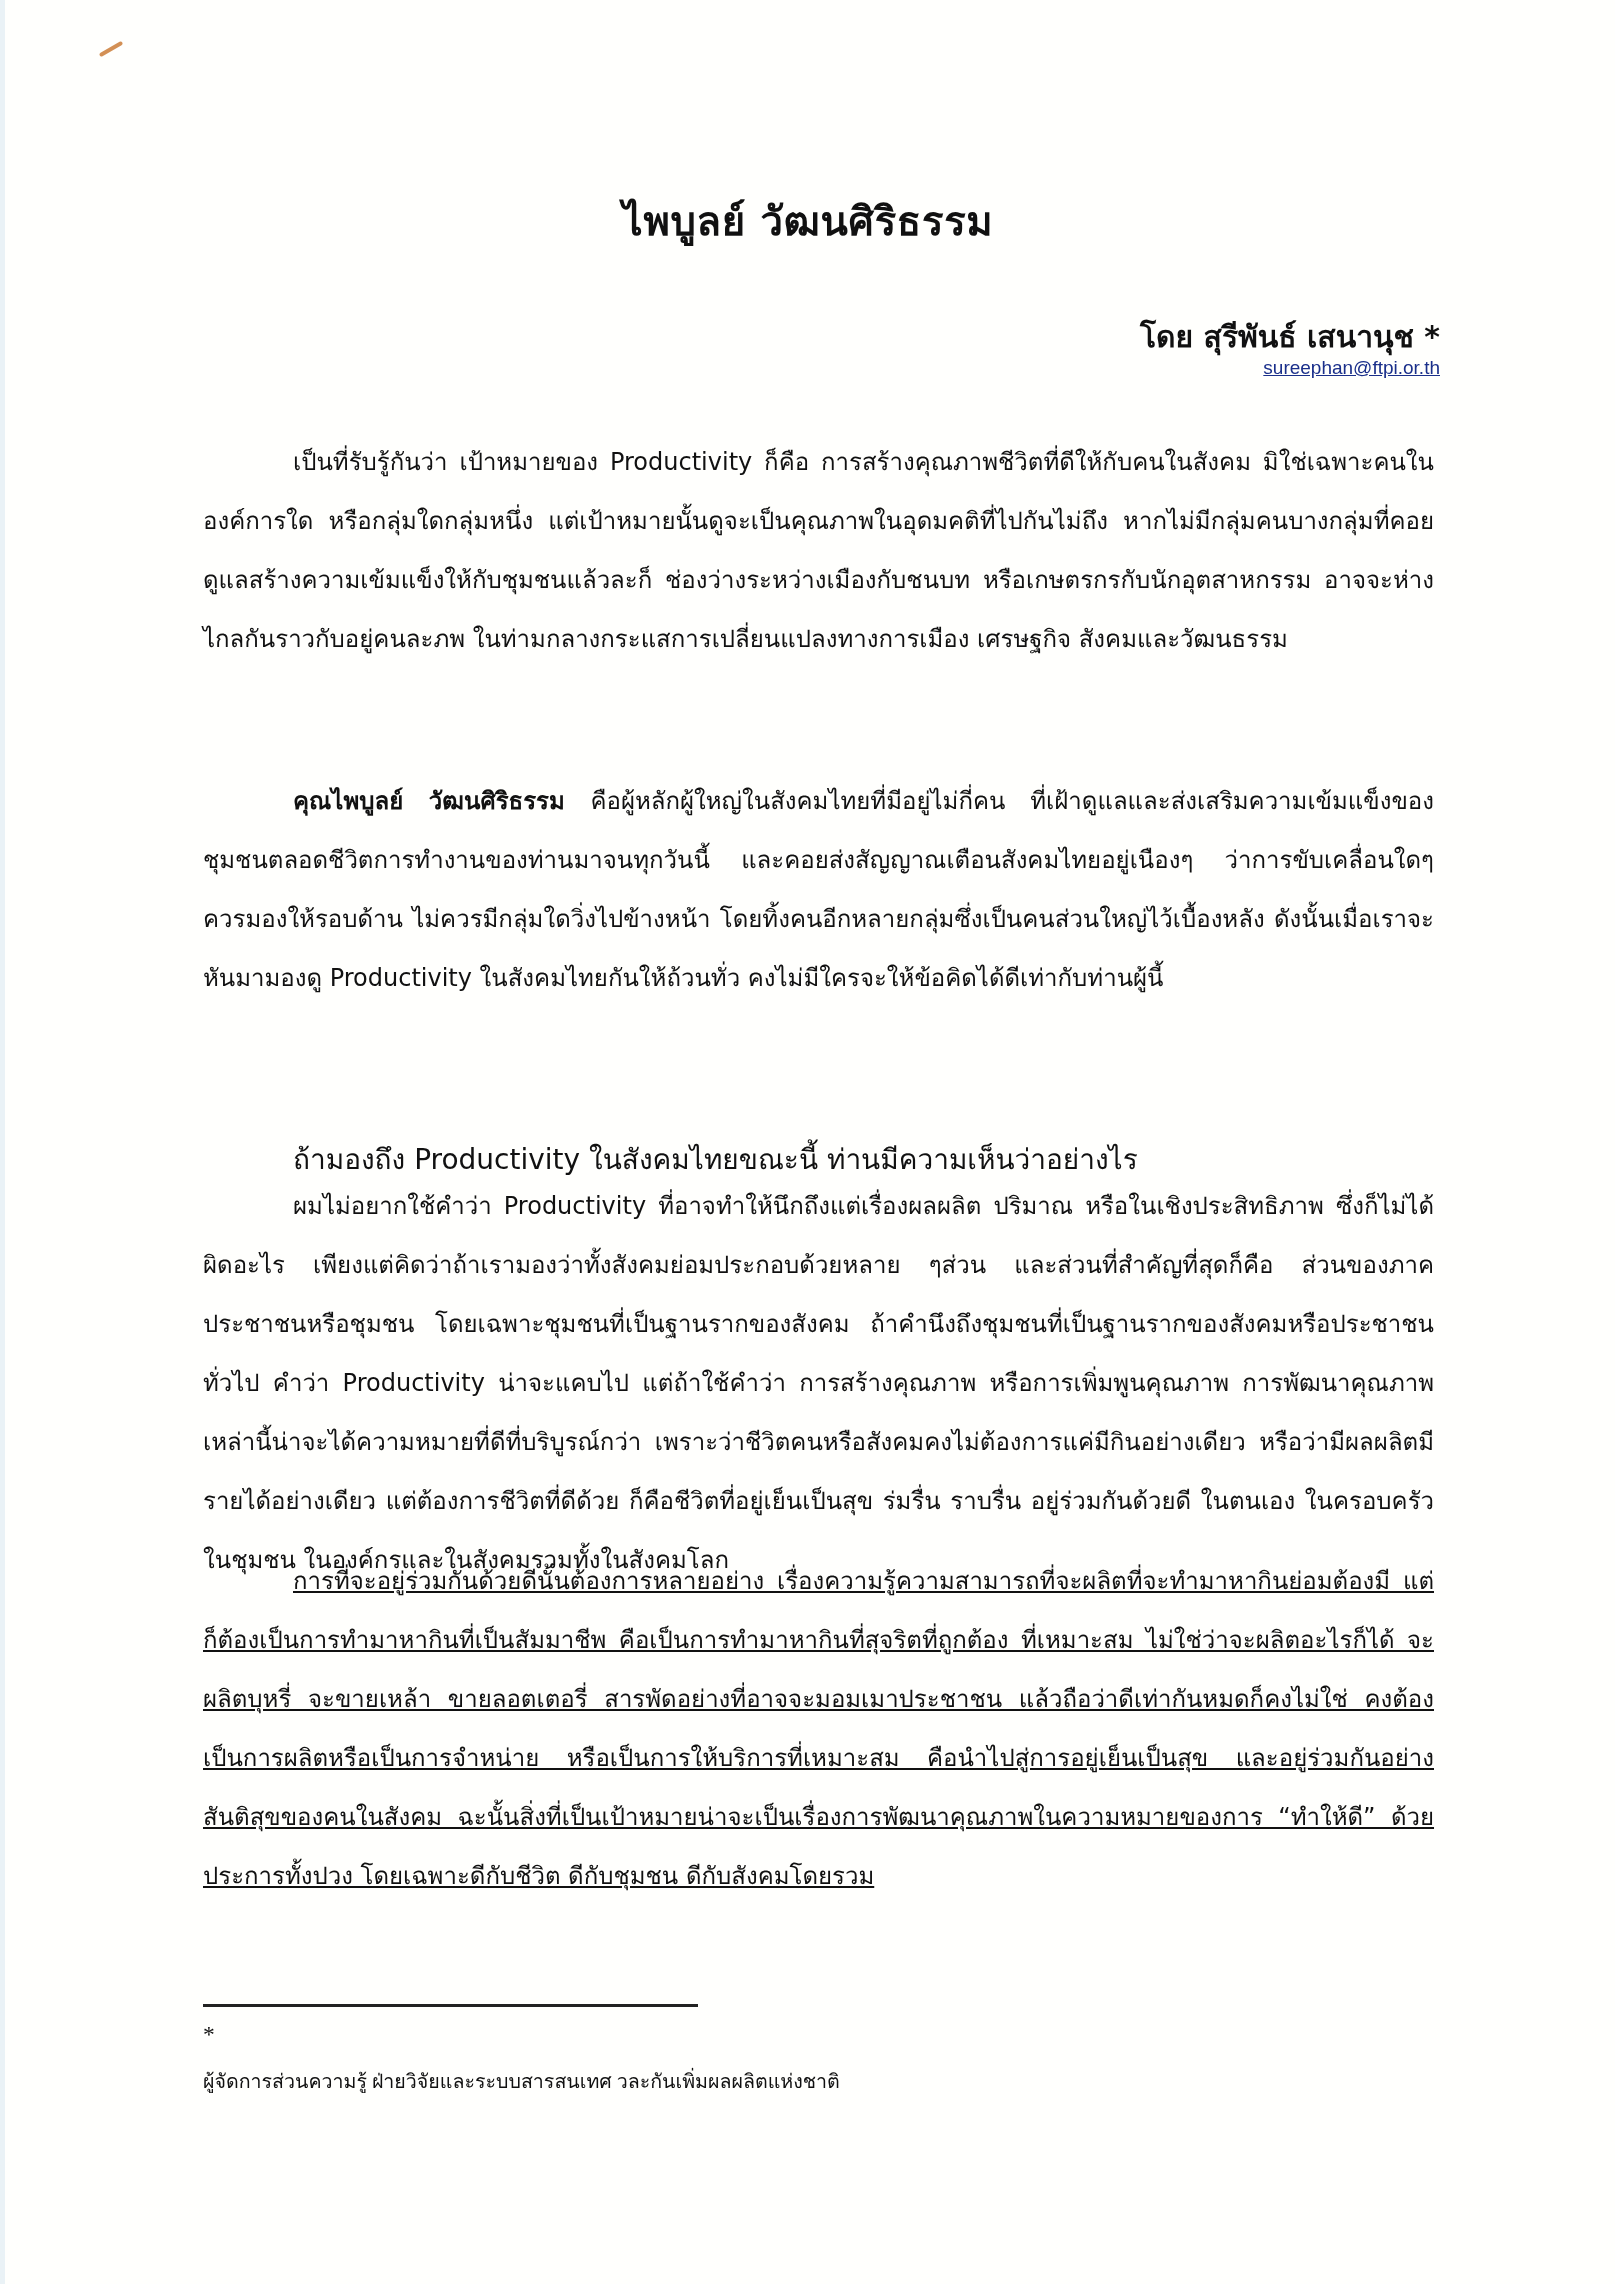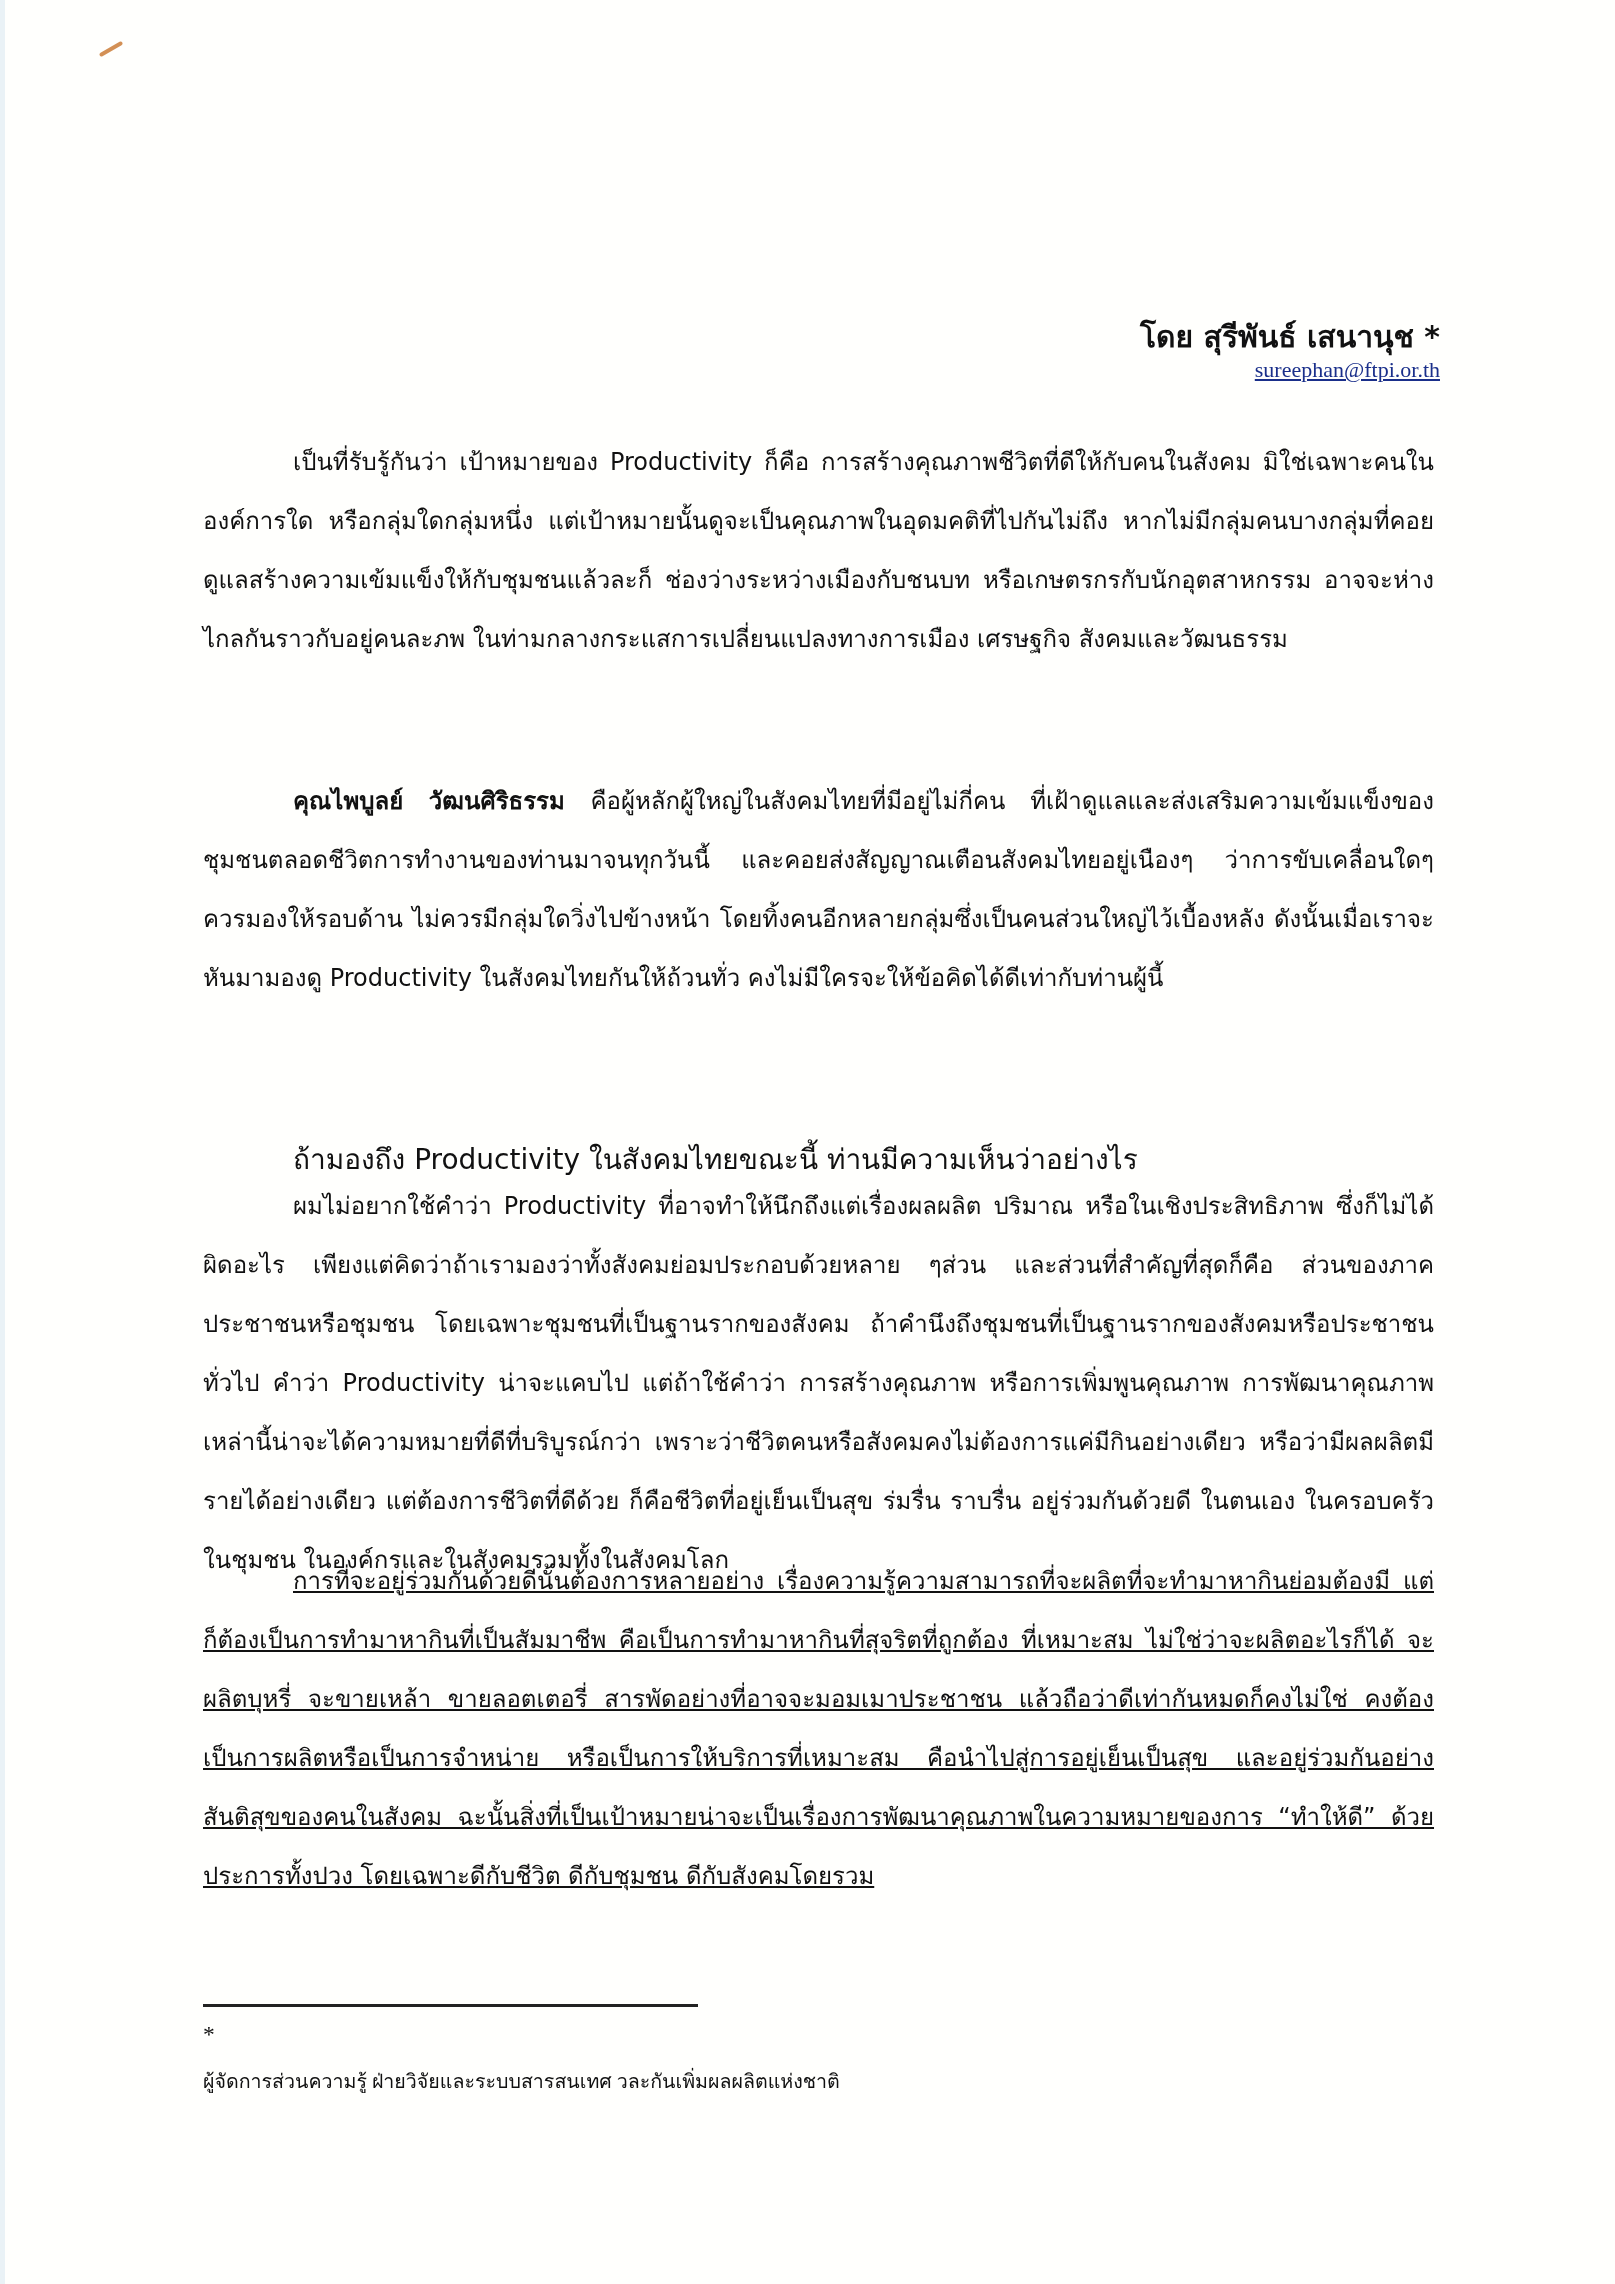--- a/index.html
+++ b/index.html
@@ -7,22 +7,22 @@
          font-family: "DejaVu Sans", "Liberation Sans", sans-serif; color: #111; }
   .page { position: absolute; left: 0; top: 0; width: 1616px; height: 2284px; background: #fffffd; }
   .edge { position: absolute; left: 0; top: 0; width: 5.2px; height: 2284px; background: #eaf2f6; }
   .speck { position: absolute; left: 98px; top: 47px; width: 26px; height: 3.9px; background: #c8742a;
            transform: rotate(-30deg); border-radius: 2px; opacity: .8; }
   .title { position: absolute; left: 0; width: 1616px; text-align: center; font-weight: bold;
            font-size: 40px; letter-spacing: 0.7px; }
   .t1 { top: 189px; }
   .t2 { top: 248px; }
   .byline { position: absolute; right: 176px; top: 313px; font-size: 30px; font-weight: bold; }
-  .email { position: absolute; right: 176px; top: 357px; font-size: 22px; color: #1a2f8a;
-           text-decoration: underline; font-family: Liberation Serif, serif; }
+  .email { position: absolute; right: 176px; top: 357px; font-size: 19px; color: #1a2f8a;
+           text-decoration: underline; font-family: Liberation Sans, sans-serif; }
   .body { position: absolute; left: 203px; width: 1231px; font-size: 24px; line-height: 59px;
           text-align: justify; }
   .body p { margin: 0; text-indent: 90px; }
   .p1 { top: 433px; }
   .p2 { top: 772px; }
   .heading { position: absolute; left: 293px; top: 1137px; font-size: 28px; font-weight: normal; }
   .p3 { top: 1177px; }
   .p4 { top: 1552px; text-decoration: underline; }
   .rule { position: absolute; left: 203px; top: 2004px; width: 495px; height: 2.6px; background: #222; }
   .fn-star { position: absolute; left: 203px; top: 2021px; font-size: 23.5px; font-family: "Liberation Serif", serif; }
@@ -30,20 +30,21 @@
   .fn2 { position: absolute; left: 203px; top: 2104px; font-size: 19.6px; font-family: "Liberation Serif", serif; }
   .fn2 .big { font-size: 29px; }
 </style>
 </head>
 <body>
 
 <div class="page">
   <div class="edge"></div>
   <div class="speck"></div>
 
+  <div class="title t1">ไพบูลย์  วัฒนศิริธรรม</div>
 
   <div class="byline">โดย   สุรีพันธ์ เสนานุช *</div>
   <a class="email">sureephan@ftpi.or.th</a>
 
   <div class="body p1">
     <p>เป็นที่รับรู้กันว่า  เป้าหมายของ  Productivity  ก็คือ การสร้างคุณภาพชีวิตที่ดีให้กับคนในสังคม มิใช่เฉพาะคนในองค์การใด  หรือกลุ่มใดกลุ่มหนึ่ง  แต่เป้าหมายนั้นดูจะเป็นคุณภาพในอุดมคติที่ไปกันไม่ถึง  หากไม่มีกลุ่มคนบางกลุ่มที่คอยดูแลสร้างความเข้มแข็งให้กับชุมชนแล้วละก็  ช่องว่างระหว่างเมืองกับชนบท   หรือเกษตรกรกับนักอุตสาหกรรม อาจจะห่างไกลกันราวกับอยู่คนละภพ ในท่ามกลางกระแสการเปลี่ยนแปลงทางการเมือง  เศรษฐกิจ  สังคมและวัฒนธรรม</p>
   </div>
 
   <div class="body p2">
     <p><b>คุณไพบูลย์   วัฒนศิริธรรม </b><span>คือผู้หลักผู้ใหญ่ในสังคมไทยที่มีอยู่ไม่กี่คน  ที่เฝ้าดูแลและส่งเสริมความเข้มแข็งของชุมชนตลอดชีวิตการทำงานของท่านมาจนทุกวันนี้   และคอยส่งสัญญาณเตือนสังคมไทยอยู่เนืองๆ  ว่าการขับเคลื่อนใดๆ  ควรมองให้รอบด้าน  ไม่ควรมีกลุ่มใดวิ่งไปข้างหน้า  โดยทิ้งคนอีกหลายกลุ่มซึ่งเป็นคนส่วนใหญ่ไว้เบื้องหลัง ดังนั้นเมื่อเราจะหันมามองดู Productivity ในสังคมไทยกันให้ถ้วนทั่ว คงไม่มีใครจะให้ข้อคิดได้ดีเท่ากับท่านผู้นี้</span></p>

